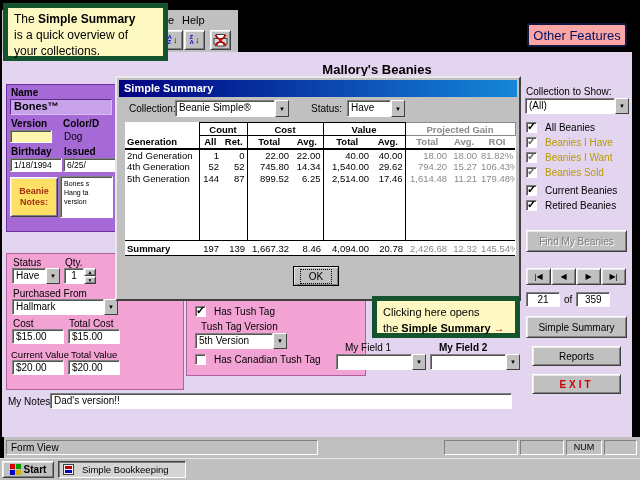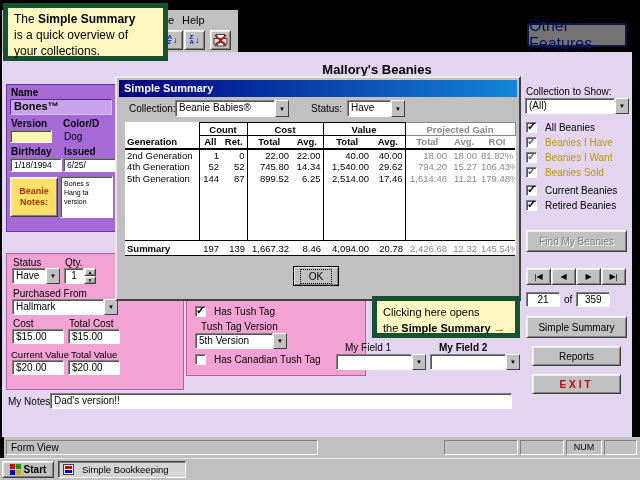--- a/index.html
+++ b/index.html
@@ -216,21 +216,21 @@
       <div class="abs btn" style="left:9px;top:292px;width:89px;height:20px;color:#cc0000;font-weight:bold;letter-spacing:3px;">EXIT</div>
     </div>
   </div>
 
   <div class="abs" style="left:115px;top:76px;width:406px;height:225px;background:#c0c0c0;z-index:5;
               border:2px solid;border-color:#e8e8e8 #404040 #404040 #e8e8e8;">
     <div class="abs titlebar" style="left:2px;top:2px;width:398px;height:17px;">Simple Summary</div>
 
     <span class="lbl" style="left:12px;top:25px;">Collection:</span>
     <div class="abs combo" style="left:58px;top:22px;width:114px;height:17px;">
-      <span class="combo-val">Beanie Babies®</span>
+      <span class="combo-val">Beanie Simple®</span>
       <span class="combo-btn"></span>
     </div>
     <span class="lbl" style="left:194px;top:25px;">Status:</span>
     <div class="abs combo" style="left:230px;top:22px;width:58px;height:17px;">
       <span class="combo-val">Have</span>
       <span class="combo-btn"></span>
     </div>
 
     <div class="abs" style="left:8px;top:44px;">
       <table class="sumtable">
@@ -337,23 +337,23 @@
 
   <div class="abs callout" style="left:3px;top:3px;width:165px;height:58px;z-index:8;">
     <div>
       <span>The</span>
       <b>Simple Summary</b>
     </div>
     <div>is a quick overview of</div>
     <div>your collections.</div>
   </div>
 
-  <div class="abs" style="left:527px;top:23px;width:100px;height:24px;background:#737373;border:2px solid #101840;
+  <div class="abs" style="left:527px;top:23px;width:100px;height:24px;background:#fca5a5;border:2px solid #101840;
               border-radius:3px;z-index:8;display:flex;align-items:center;justify-content:center;
-              font-size:16px;color:#001060;">Other Features</div>
+              font-size:13px;color:#001060;">Other Features</div>
 
   <div class="abs callout" style="left:372px;top:296px;width:148px;height:42px;z-index:7;font-size:11px;">
     <div>Clicking here opens</div>
     <div>
       <span>the</span>
       <b>Simple Summary</b>
       <span style="color:#c00000;font-weight:bold;">→</span>
     </div>
   </div>
 

